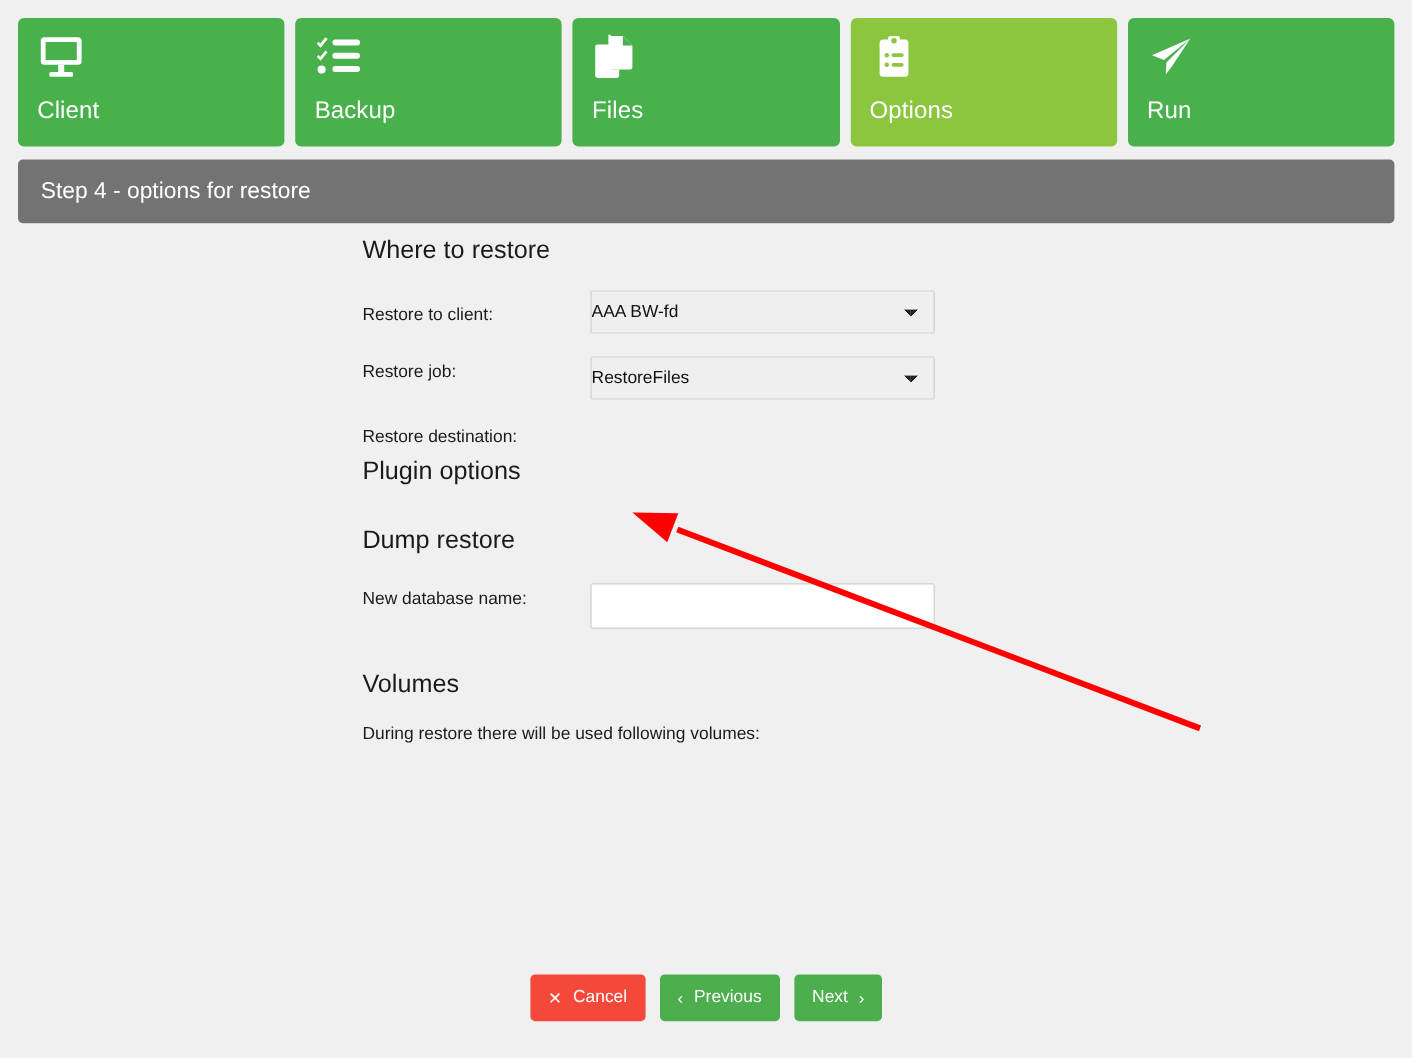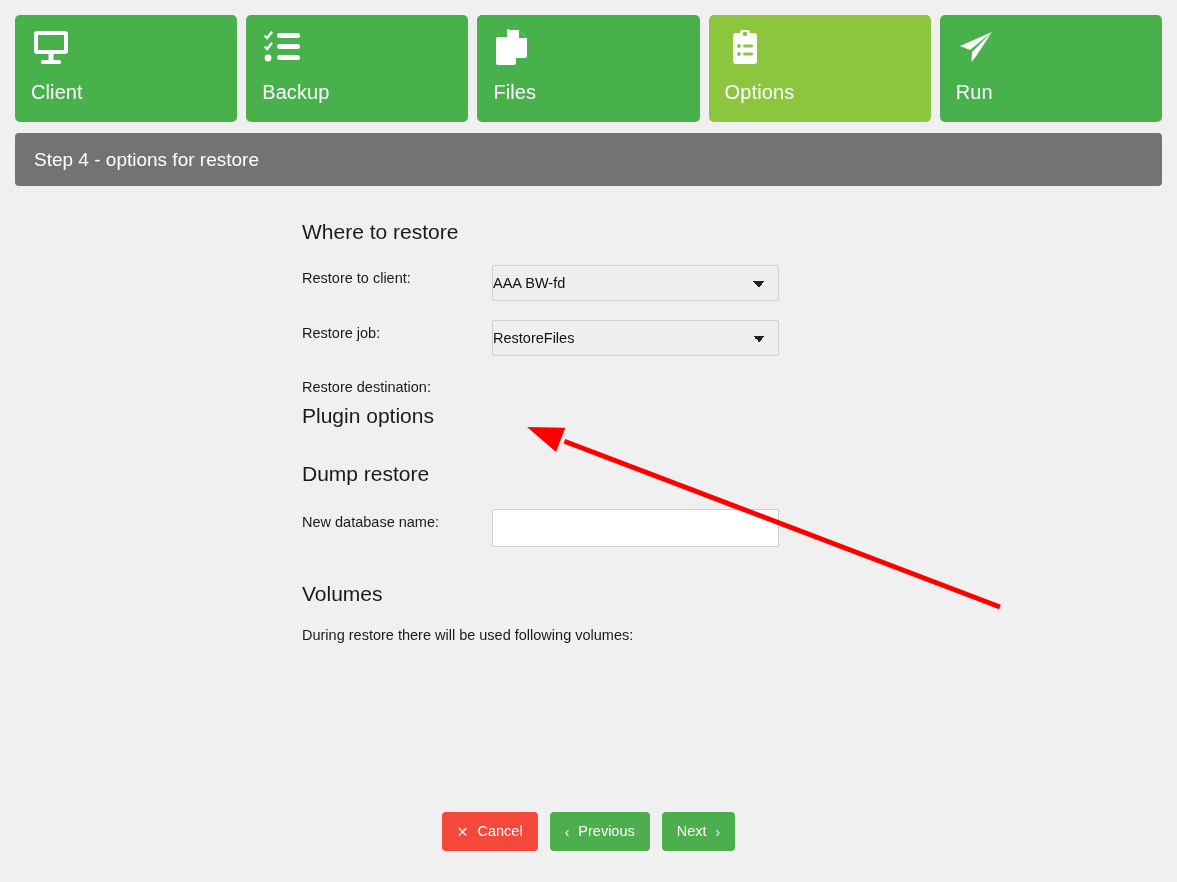--- a/index.html
+++ b/index.html
@@ -66,21 +66,21 @@
   #step-banner .step-title {
     color: #ffffff;
     font-size: 19px;
     line-height: 1;
   }
 
   
   #restore-form {
     position: absolute;
     left: 302px;
-    top: 221px;
+    top: 198px;
     width: 760px;
   }
   .section-heading {
     font-size: 21px;
     font-weight: 400;
     color: #1a1a1a;
     margin: 0;
     line-height: 1;
   }
   .form-row {
@@ -307,21 +307,21 @@
 </div>
 
 <div id="step-banner">
   <span class="step-title">Step 4 - options for restore</span>
 </div>
 
 <div id="restore-form">
 
   <h2 class="section-heading">Where to restore</h2>
 
-  <div class="form-row" style="margin-top:23px;">
+  <div class="form-row" style="margin-top:23px;align-items:center;">
     <div class="form-label">Restore to client:</div>
     <div class="form-control">
       <select class="wz-select">
         <option>AAA BW-fd</option>
       </select>
     </div>
   </div>
 
   <div class="form-row" style="margin-top:19px;">
     <div class="form-label">Restore job:</div>

